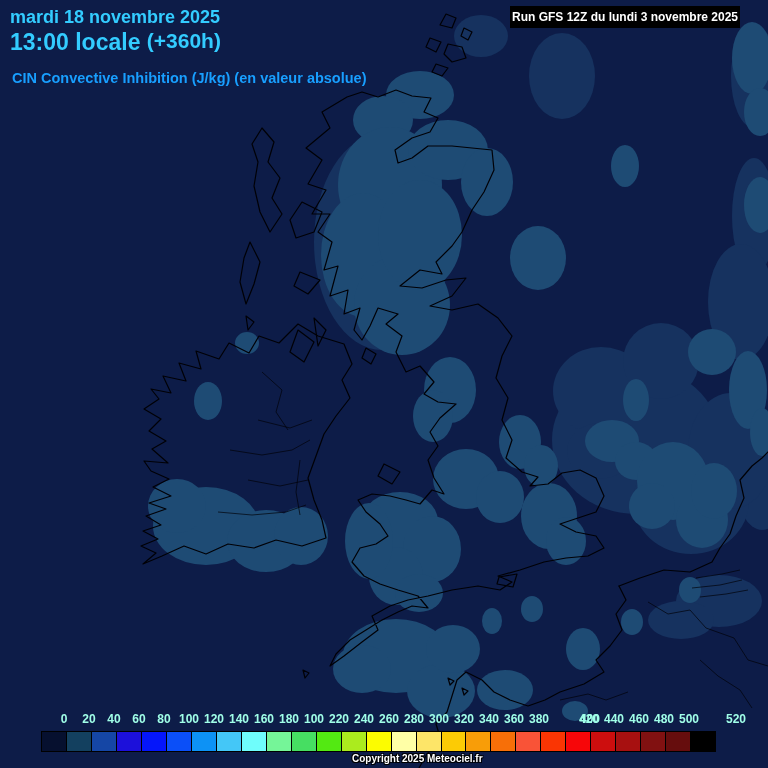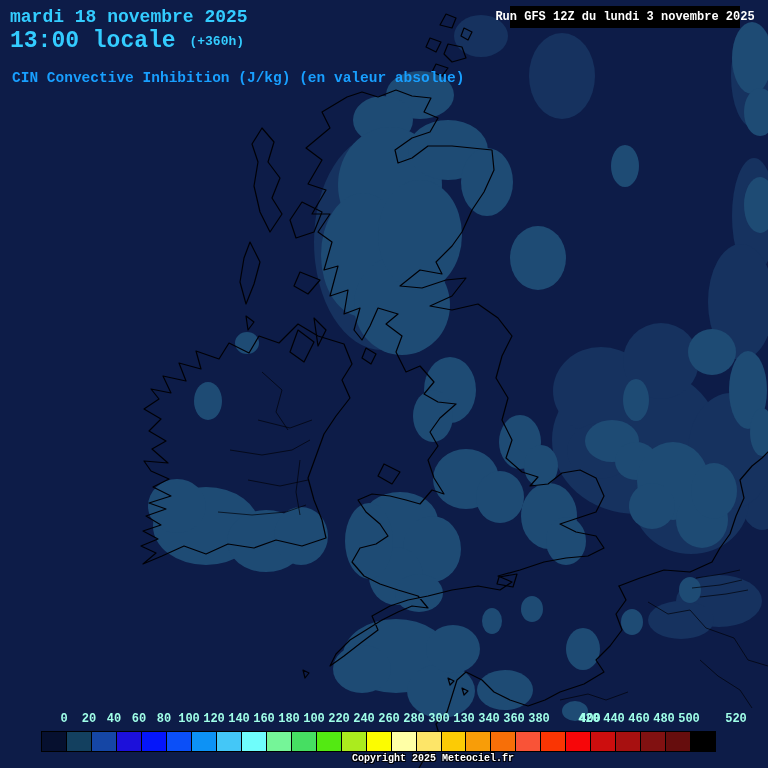--- a/index.html
+++ b/index.html
@@ -1,27 +1,27 @@
 <!DOCTYPE html>
 <html><head>
 <meta charset="utf-8">
 <style>
   html,body{margin:0;padding:0;background:#0D1C48;}
   #stage{position:relative;width:768px;height:768px;overflow:hidden;
-         font-family:Liberation Mono, monospace;
+         font-family:Liberation Sans, sans-serif;
          background:var(--map-bg,#0D1C48);}
   #map-svg{position:absolute;left:0;top:0;}
   .mid{fill:var(--mid,#16325F);}
   .light{fill:var(--light,#1E4B74);}
   .coast{fill:none;stroke:var(--coast,#000006);stroke-width:1.2;stroke-linejoin:round;stroke-linecap:round;}
   .coast-thin{fill:none;stroke:var(--coast,#000006);stroke-width:0.8;opacity:.85;}
   #hdr{position:absolute;left:10px;top:6px;z-index:5;}
   #date-line{color:var(--title-cyan,#33CCFF);font-weight:bold;font-size:18px;line-height:22px;}
   #time-line{color:var(--title-cyan,#33CCFF);font-weight:bold;font-size:23px;line-height:26px;}
-  #time-off{font-size:13px;vertical-align:2px;}
+  #time-off{font-size:21px;vertical-align:2px;}
   #param-line{position:absolute;left:12px;top:70px;z-index:5;color:var(--param-blue,#189FFF);
               font-weight:bold;font-size:14.5px;white-space:nowrap;}
   #run-box{position:absolute;left:510px;top:6px;width:230px;height:22px;background:#000;
            z-index:5;display:flex;align-items:center;justify-content:center;}
   #run-box span{color:#fff;font-weight:bold;font-size:12px;white-space:nowrap;}
   #legend{position:absolute;left:0;top:705px;width:768px;height:63px;z-index:5;}
   #legend-labels{position:absolute;left:41px;top:7px;width:675px;height:15px;}
   #legend-labels span{position:absolute;transform:translateX(-50%);
       color:var(--label-cyan,#A0FFE8);font-weight:bold;font-size:12px;}
   #legend-bar{position:absolute;left:41px;top:26px;width:675px;height:21px;display:flex;}
@@ -186,21 +186,21 @@
         <span style="left: 173px;">120</span>
         <span style="left: 198px;">140</span>
         <span style="left: 223px;">160</span>
         <span style="left: 248px;">180</span>
         <span style="left: 273px;">100</span>
         <span style="left: 298px; text-align: center;">220</span>
         <span style="left: 323px;">240</span>
         <span style="left: 348px;">260</span>
         <span style="left: 373px; text-align: center;">280</span>
         <span style="left: 398px;">300</span>
-        <span style="left: 423px;">130</span>
+        <span style="left: 423px;">320</span>
         <span style="left: 448px;">340</span>
         <span style="left: 473px;">360</span>
         <span style="left: 498px;">380</span>
         <span style="left: 549px;">400</span>
         <span style="left: 548px;">420</span>
         <span style="left: 573px;">440</span>
         <span style="left: 598px;">460</span>
         <span style="left: 623px;">480</span>
         <span style="left: 648px;">500</span>
         <span style="left: 695px;">520</span>

